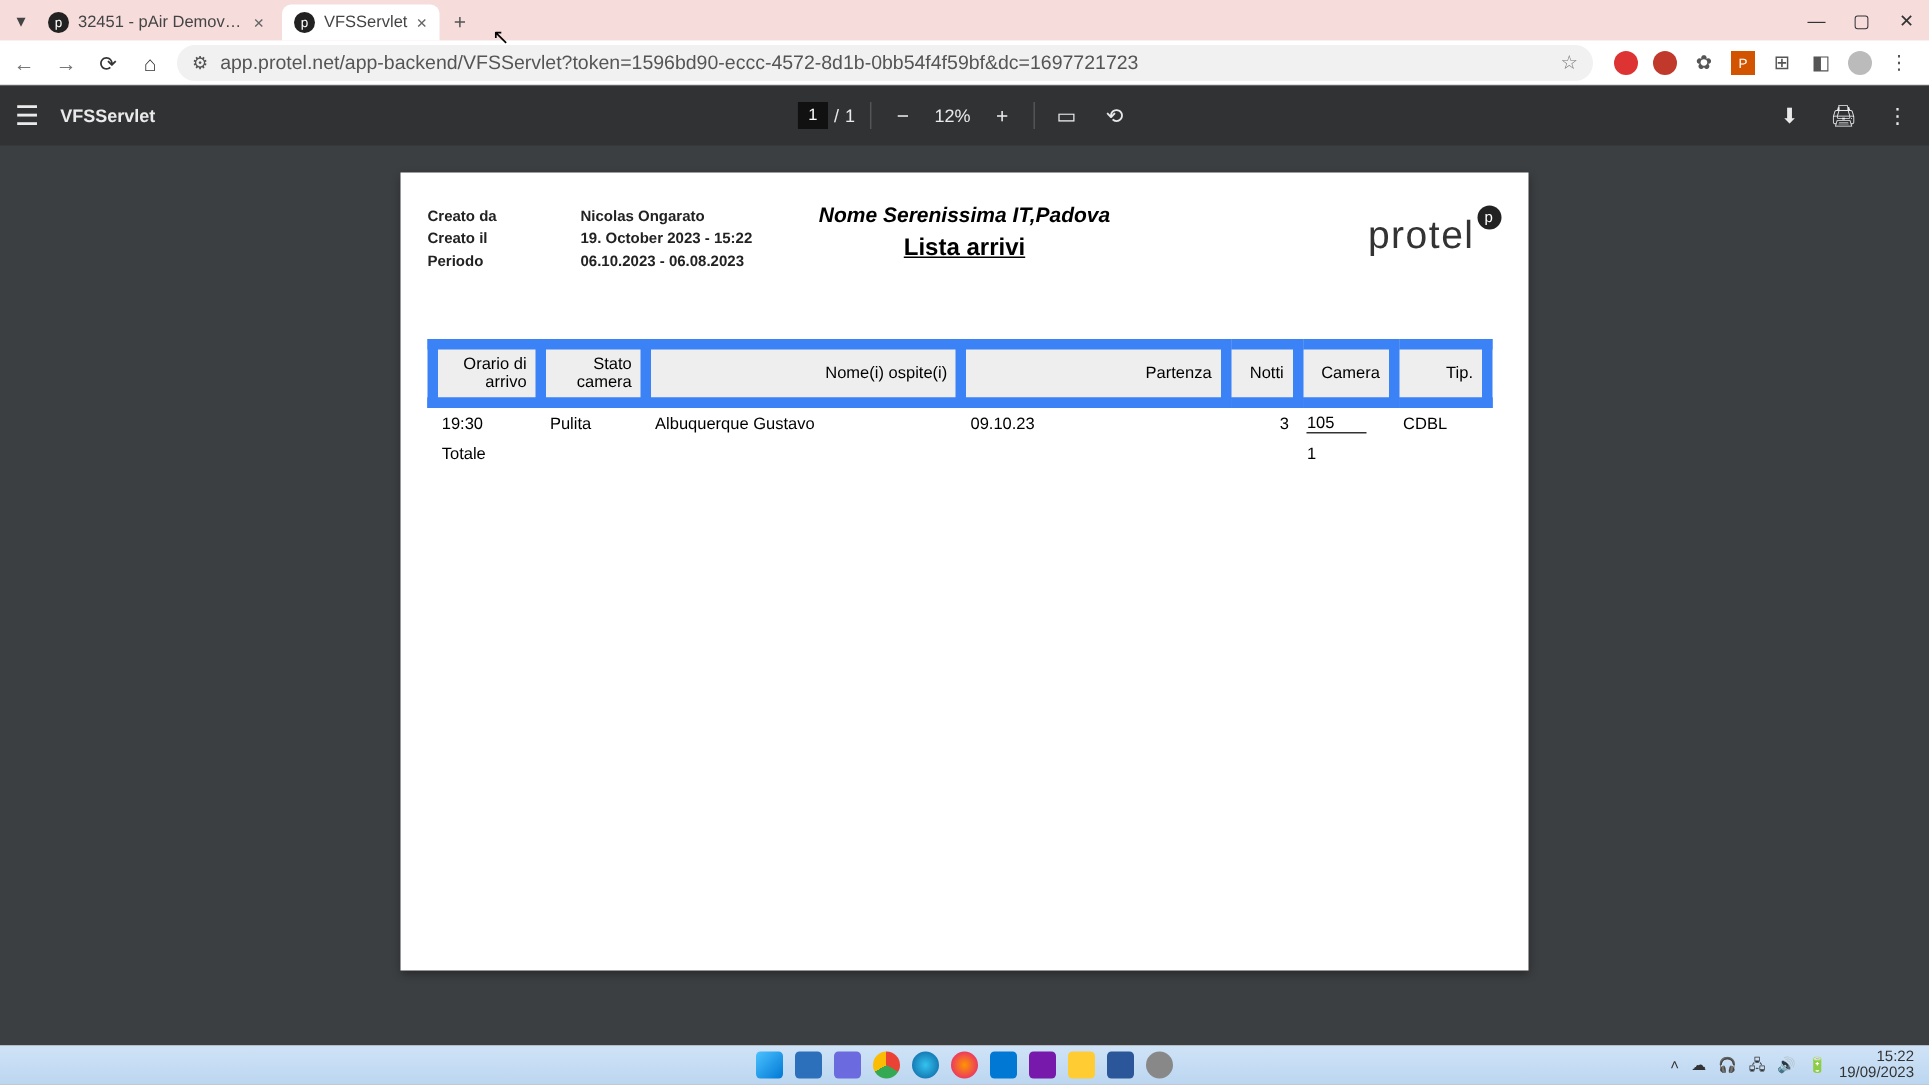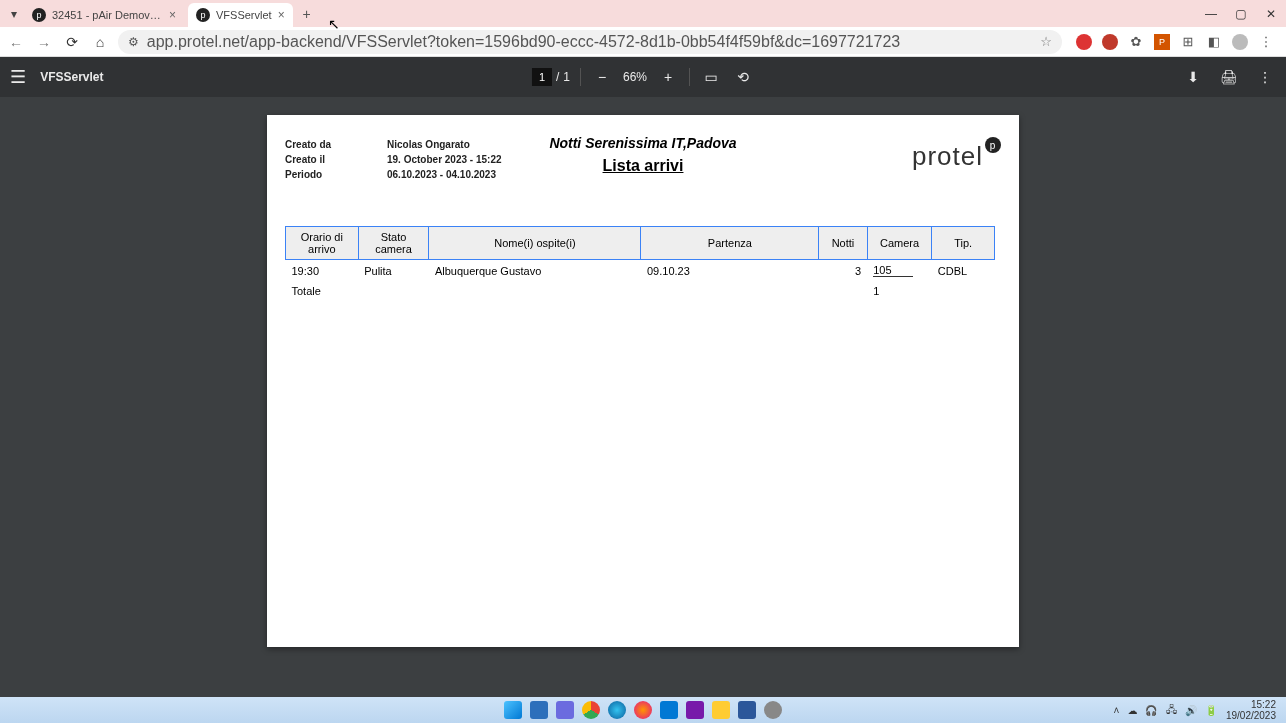--- a/index.html
+++ b/index.html
@@ -15,21 +15,21 @@
 .tab .close { margin-left: 6px; font-size: 12px; color: #666; cursor: pointer; }
 .newtab { width: 20px; text-align: center; font-size: 14px; color: #555; cursor: pointer; align-self: center; }
 .win-controls { margin-left: auto; display: flex; }
 .win-controls div { width: 30px; height: 27px; display: flex; align-items: center; justify-content: center; font-size: 12px; color: #333; cursor: pointer; }
 
 .addrbar { height: 30px; background: #fff; display: flex; align-items: center; padding: 0 6px; gap: 8px; border-bottom: 1px solid #ddd; }
 .addrbar .navbtn { width: 20px; text-align: center; color: #777; font-size: 14px; cursor: pointer; }
 .addrbar .navbtn.active { color: #333; }
 .omnibox { flex: 1; display: flex; align-items: center; background: #f1f1f1; border-radius: 14px; height: 24px; padding: 0 10px; gap: 8px; }
 .omnibox .secure { font-size: 12px; color: #555; }
-.omnibox input { flex: 1; border: none; background: transparent; font-size: 16px; color: #555; outline: none; }
+.omnibox input { flex: 1; border: none; background: transparent; font-size: 13px; color: #555; outline: none; }
 .omnibox .star { color: #777; font-size: 13px; }
 .ext-icons { display: flex; gap: 10px; align-items: center; padding: 0 6px; }
 .ext-icons span { width: 16px; height: 16px; display: inline-flex; align-items: center; justify-content: center; font-size: 13px; color: #555; }
 
 
 .viewer { background: #3c3f41; height: 640px; display: flex; flex-direction: column; }
 .pdf-toolbar { height: 40px; background: #303234; display: flex; align-items: center; color: #eaeaea; font-size: 12px; padding: 0 10px; }
 .pdf-toolbar .menu { font-size: 18px; cursor: pointer; margin-right: 14px; }
 .pdf-toolbar .name { font-weight: 600; }
 .pdf-toolbar .center { position: absolute; left: 50%; transform: translateX(-50%); display: flex; align-items: center; gap: 10px; }
@@ -47,21 +47,21 @@
 .meta { font-size: 10px; font-weight: bold; color: #222; }
 .meta-row { display: flex; margin-bottom: 4px; }
 .meta-row .k { width: 102px; }
 .header-center { position: absolute; top: 20px; left: 50%; transform: translateX(-50%); text-align: center; }
 .header-center .company { font-style: italic; font-weight: bold; font-size: 14px; margin-bottom: 6px; }
 .header-center .title { font-weight: bold; font-size: 16px; text-decoration: underline; }
 .logo { position: absolute; top: 26px; right: 18px; font-family: Arial, sans-serif; font-size: 26px; color: #333; display: flex; align-items: flex-start; letter-spacing: 1px; }
 .logo .dot { width: 16px; height: 16px; border-radius: 50%; background: #222; color: #fff; font-size: 10px; display: flex; align-items: center; justify-content: center; margin-left: 2px; margin-top: -4px; }
 
 .rpt-table { width: 710px; border-collapse: collapse; margin-top: 46px; font-size: 11px; }
-.rpt-table th { border: 1px solid #3b82f6; background: #eee; text-align: center; padding: 4px 6px; font-weight: normal; }
+.rpt-table th { border: 7px solid #3b82f6; background: #eee; text-align: right; padding: 4px 6px; font-weight: normal; }
 .rpt-table td { padding: 4px 6px; }
 .col-orario { width: 72px; }
 .col-stato  { width: 70px; }
 .col-nome   { width: 210px; }
 .col-part   { width: 176px; margin-left: 36px; }
 .col-notti  { width: 48px; text-align: right; }
 .col-camera { width: 64px; }
 .col-tip    { width: 62px; }
 .camera-cell { border-bottom: 1px solid #333; display: inline-block; min-width: 40px; }
 
@@ -129,21 +129,21 @@
     <span class="name">VFSServlet</span>
 
     <div class="center">
       <div class="pagebox">
         <input value="1" style="">
         <span>/</span>
         <span>1</span>
       </div>
       <div class="sep"></div>
       <div class="zoombtn">−</div>
-      <span class="zoomval">66%</span>
+      <span class="zoomval">12%</span>
       <div class="zoombtn">+</div>
       <div class="sep"></div>
       <div class="iconbtn">▭</div>
       <div class="iconbtn">⟲</div>
     </div>
 
     <div class="right">
       <div class="iconbtn">⬇</div>
       <div class="iconbtn">🖨</div>
       <div class="iconbtn">⋮</div>
@@ -157,26 +157,26 @@
         <div class="meta-row">
           <span class="k">Creato da</span>
           <span>Nicolas Ongarato</span>
         </div>
         <div class="meta-row">
           <span class="k">Creato il</span>
           <span>19. October 2023 - 15:22</span>
         </div>
         <div class="meta-row">
           <span class="k">Periodo</span>
-          <span>06.10.2023 - 04.10.2023</span>
+          <span>06.10.2023 - 06.08.2023</span>
         </div>
       </div>
 
       <div class="header-center">
-        <div class="company">Notti Serenissima IT,Padova</div>
+        <div class="company">Nome Serenissima IT,Padova</div>
         <div class="title">Lista arrivi</div>
       </div>
 
       <div class="logo">
         <span>protel</span>
         <span class="dot">p</span>
       </div>
 
       <table class="rpt-table">
         <thead>
@@ -232,18 +232,18 @@
   </div>
   <div class="tray">
     <span>˄</span>
     <span>☁</span>
     <span>🎧</span>
     <span>🖧</span>
     <span>🔊</span>
     <span>🔋</span>
     <div class="clock">
       <div>15:22</div>
-      <div>19/02/2023</div>
+      <div>19/09/2023</div>
     </div>
   </div>
 </div>
 
 <div class="cursor">↖</div>
 
 </body></html>

